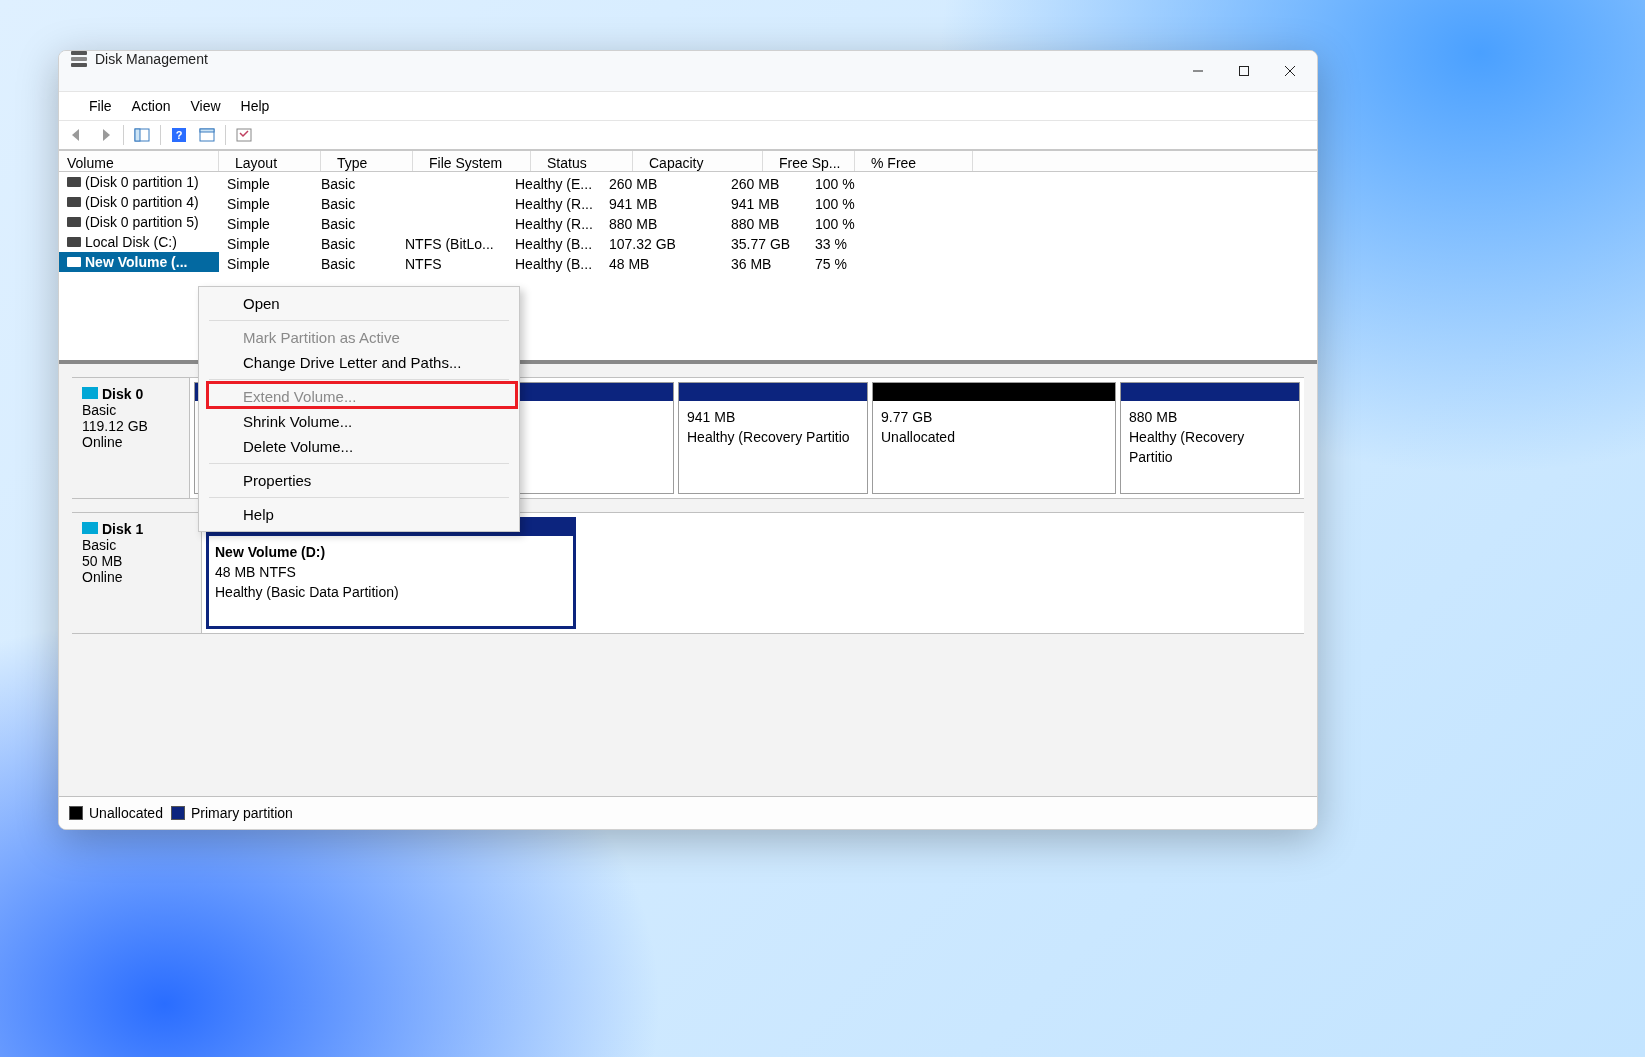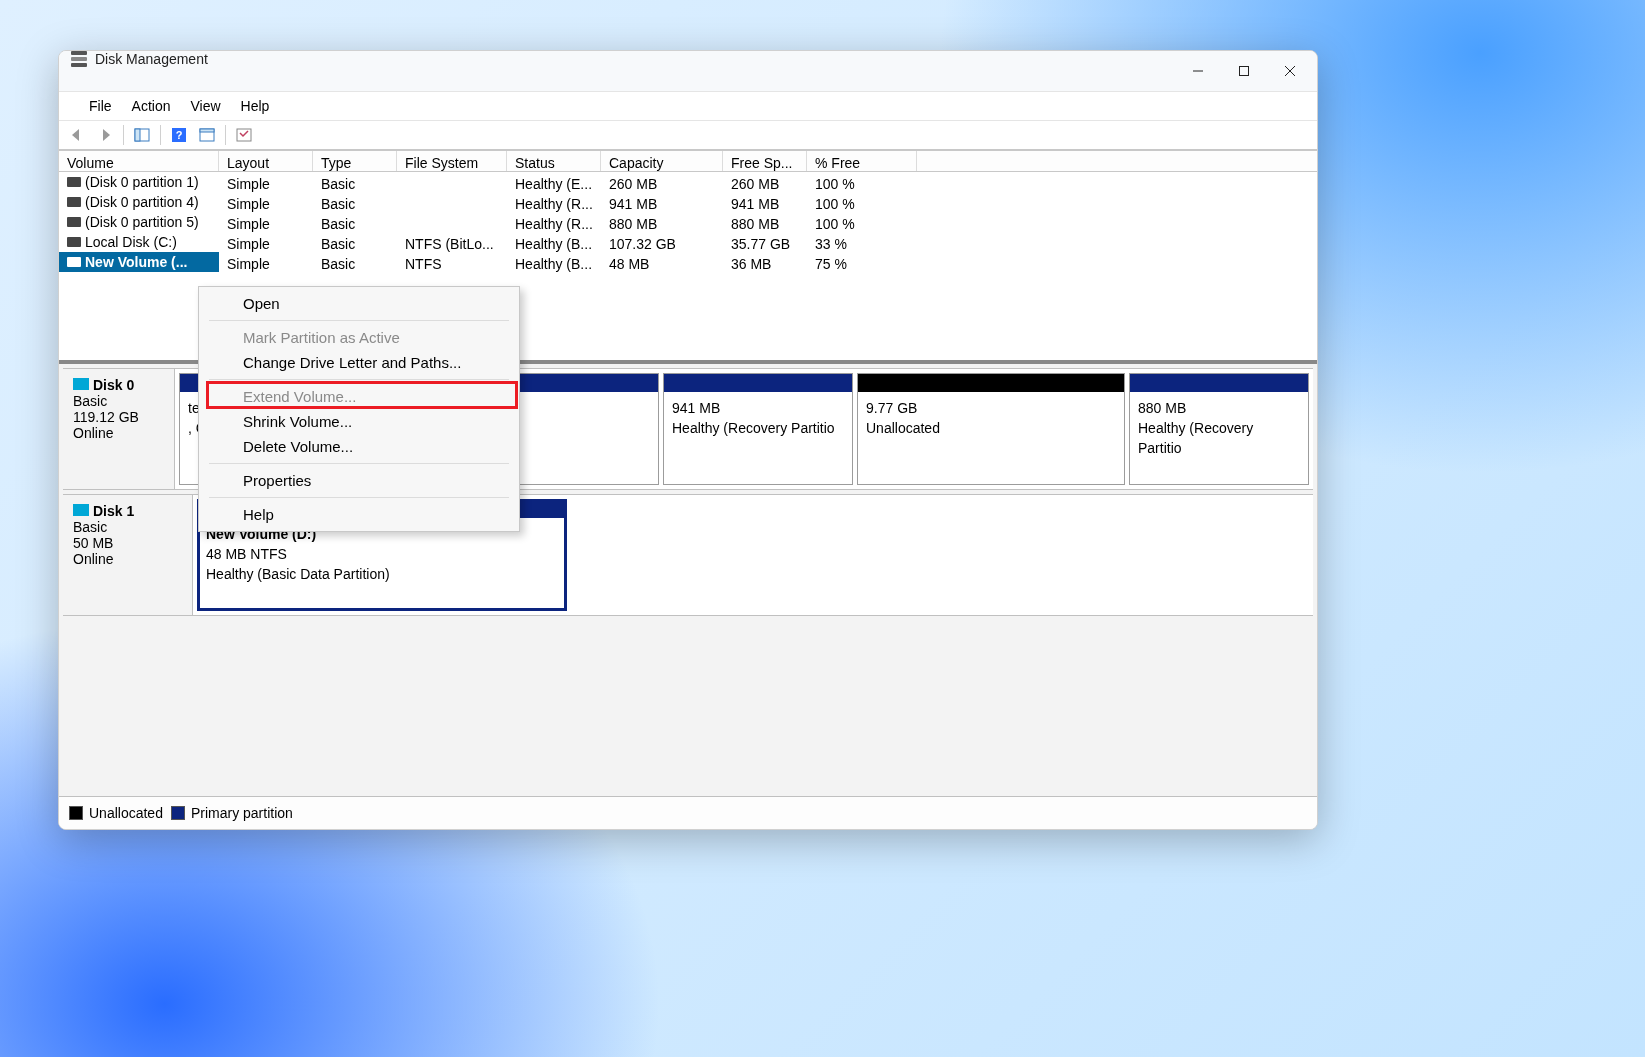--- a/index.html
+++ b/index.html
@@ -37,33 +37,33 @@
   .menubar{display:flex;gap:0;height:28px;align-items:center;padding:0 20px;border-bottom:1px solid #e5e5e5;}
   .menubar .mi{padding:2px 10px;cursor:default;font-size:14px;}
 
   .toolbar{height:28px;display:flex;align-items:center;padding:0 6px;gap:4px;border-bottom:1px solid #c8c8c8;}
   .tbtn{width:24px;height:22px;display:flex;align-items:center;justify-content:center;}
   .tbtn svg{width:18px;height:18px;}
   .tsep{width:1px;height:20px;background:#d0d0d0;margin:0 2px;}
 
   .grid{border-bottom:2px solid #888;flex:0 0 auto;}
   .ghead,.grow{display:flex;}
-  .ghead{background:#fdfdfd;border-top:1px solid #c8c8c8;border-bottom:1px solid #c8c8c8;}
+  .ghead{background:#fdfdfd;border-top:1px solid #c8c8c8;border-bottom:1px solid #c8c8c8;gap:8px;}
   .gcell{padding:2px 8px;height:20px;line-height:20px;overflow:hidden;white-space:nowrap;text-overflow:ellipsis;box-sizing:border-box;}
   .ghead .gcell{font-weight:400;border-right:1px solid #dcdcdc;}
   .c0{width:160px}.c1{width:94px}.c2{width:84px}.c3{width:110px}.c4{width:94px}.c5{width:122px}.c6{width:84px}.c7{width:110px}
   .grow .gcell.c0{display:flex;align-items:center;gap:4px;}
   .vol-ico{width:14px;height:10px;background:#0a7dda;position:relative;border-radius:1px;}
   .vol-ico.dark{background:#444;}
   .gbody{min-height:188px;background:#fff;}
   .grow.sel .c0{background:#0369a1;color:#fff;font-weight:bold;}
   .grow.sel .c0 .vol-ico{background:#fff;}
 
   .graph{flex:1 0 auto;background:#f3f3f3;border-top:2px solid #888;overflow:auto;}
-  .disk-row{display:flex;border-top:1px solid #c0c0c0;border-bottom:1px solid #c0c0c0;margin:4px;background:#fff;}
+  .disk-row{display:flex;border-top:1px solid #c0c0c0;border-bottom:1px solid #c0c0c0;margin:13px;background:#fff;}
   .disk-info{width:130px;min-height:120px;background:#f3f3f3;border-right:1px solid #c0c0c0;padding:8px 10px;box-sizing:border-box;}
   .disk-ico{width:16px;height:12px;background:#00a7d6;display:inline-block;margin-right:4px;}
   .disk-parts{flex:1;display:flex;gap:4px;padding:4px;}
   .part{border:1px solid #9c9c9c;display:flex;flex-direction:column;box-sizing:border-box;overflow:hidden;}
   .part .bar{height:18px;}
   .part .pbody{padding:6px 8px;font-size:14px;line-height:20px;}
   .part.pp .bar{background:#0C247E;}
   .part.un .bar{background:#000;}
   .part.sel{outline:3px solid #0C247E;outline-offset:-3px;}
 
@@ -259,21 +259,21 @@
               <div>, Crash Dump, Basic D</div>
             </div>
           </div>
           <div class="part pp" style="width: 190px;">
             <div class="bar"></div>
             <div class="pbody">
               <div>941 MB</div>
               <div>Healthy (Recovery Partitio</div>
             </div>
           </div>
-          <div class="part un" style="width: 268px;">
+          <div class="part un" style="width: 244px;">
             <div class="bar"></div>
             <div class="pbody">
               <div>9.77 GB</div>
               <div>Unallocated</div>
             </div>
           </div>
           <div class="part pp" style="width: 180px;">
             <div class="bar"></div>
             <div class="pbody">
               <div>880 MB</div>

